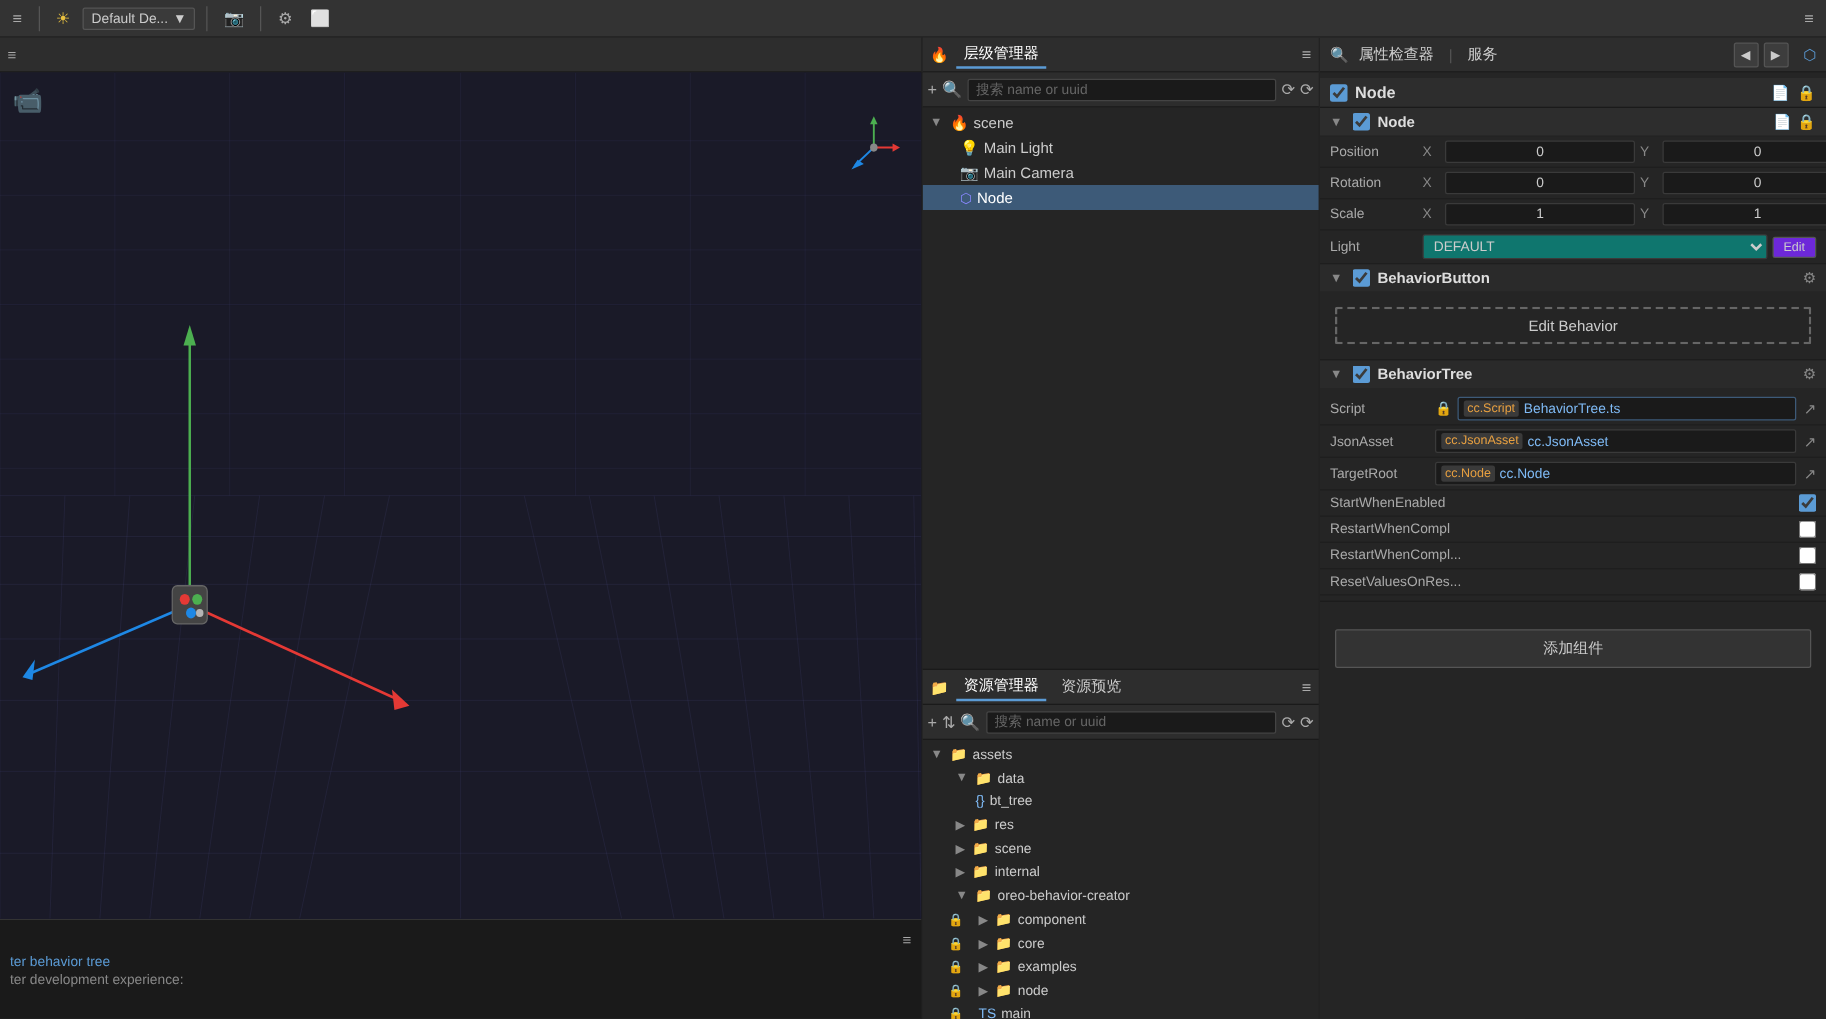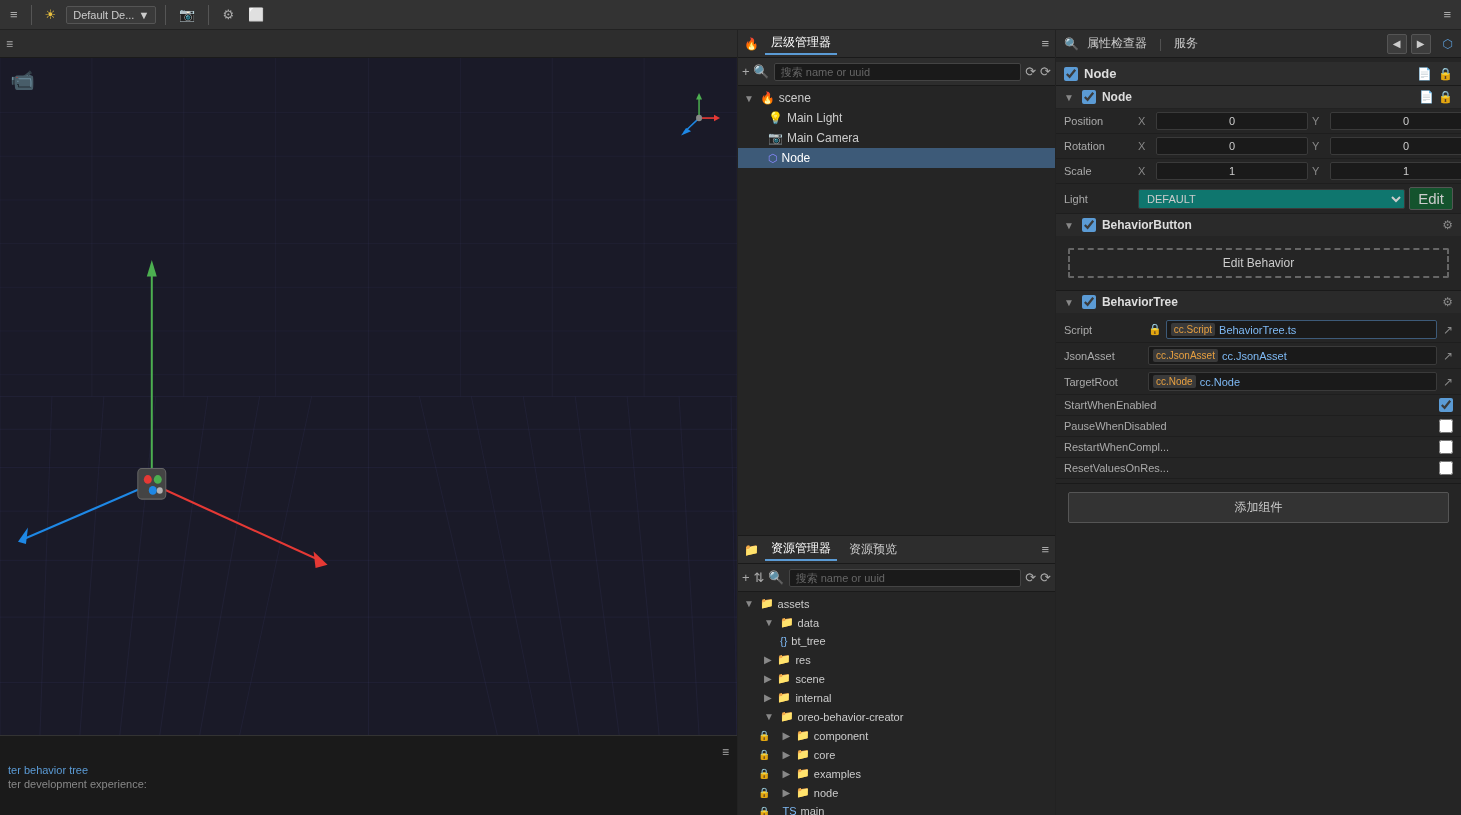--- a/index.html
+++ b/index.html
@@ -335,25 +335,25 @@
       flex: 1;
       background: #0f766e;
       border: 1px solid #3a3a3a;
       color: #ccc;
       padding: 2px 4px;
       font-size: 11px;
       border-radius: 2px;
       outline: none;
     }
     .layer-edit-btn {
-      background: #14532d;
+      background: #6d28d9;
       border: 1px solid #555;
       color: #ccc;
       padding: 2px 8px;
-      font-size: 15px;
+      font-size: 10px;
       cursor: pointer;
       border-radius: 2px;
     }
 
     
     .component-section {
       border-bottom: 1px solid #1a1a1a;
     }
     .component-header {
       display: flex;
@@ -441,21 +441,21 @@
       gap: 4px;
     }
     .checkbox-label {
       flex: 1;
       color: #aaa;
       font-size: 11px;
     }
 
     .add-component-btn {
       display: block;
-      margin: 8px 12px;
+      margin: 22px 12px;
       padding: 6px;
       background: #333;
       border: 1px solid #555;
       color: #ccc;
       font-size: 12px;
       cursor: pointer;
       text-align: center;
       width: calc(100% - 24px);
       border-radius: 2px;
     }
@@ -937,21 +937,21 @@
               </div>
               <span style="color:#888;cursor:pointer;margin-left:2px;">↗</span>
             </div>
 
             <div class="checkbox-row">
               <span class="checkbox-label">StartWhenEnabled</span>
               <input type="checkbox" class="node-checkbox" checked="" style="">
             </div>
 
             <div class="checkbox-row">
-              <span class="checkbox-label">PauseWhenDisabled</span>
+              <span class="checkbox-label">RestartWhenCompl</span>
               <input type="checkbox" class="node-checkbox" style="">
             </div>
 
             <div class="checkbox-row">
               <span class="checkbox-label">RestartWhenCompl...</span>
               <input type="checkbox" class="node-checkbox" style="">
             </div>
 
             <div class="checkbox-row">
               <span class="checkbox-label">ResetValuesOnRes...</span>

